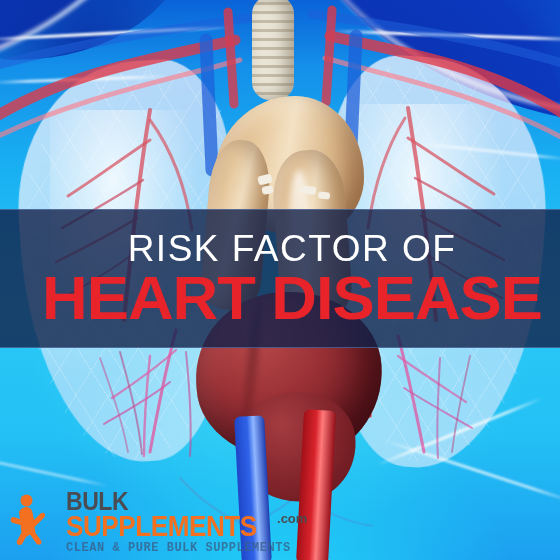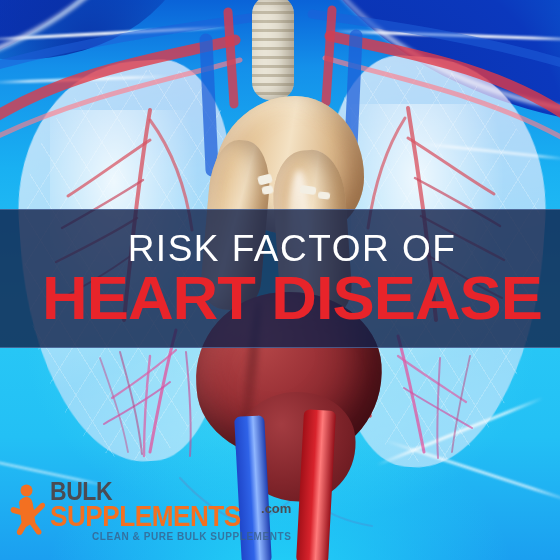--- a/index.html
+++ b/index.html
@@ -267,24 +267,24 @@
     white-space: nowrap;
     transform: scaleX(1.02);
     letter-spacing: -1px;
     font-family: "Liberation Sans Narrow", "Liberation Sans", sans-serif;
   }
 
   
   .logo {
     position: absolute;
     left: 6px;
-    bottom: 18px;
+    bottom: 6px;
     display: flex;
     align-items: flex-start;
-    gap: 4px;
+    gap: 20px;
   }
   .logo-mark { width: 40px; height: 52px; flex: none; margin-top: 4px; }
   .logo-text { display: flex; flex-direction: column; line-height: 1; }
   .logo-bulk {
     color: #4b4b52;
     font-size: 25px;
     font-weight: 700;
     letter-spacing: -.5px;
     font-family: "Liberation Sans Narrow", "Liberation Sans", sans-serif;
     transform: scaleX(.92);
@@ -302,27 +302,26 @@
   }
   .logo-com {
     color: #4b4b52;
     font-size: 13px;
     font-weight: 700;
     margin-left: -1px;
     font-family: "Liberation Sans", sans-serif;
   }
   .logo-tagline {
     color: #3a5f8a;
-    font-size: 10px;
+    font-size: 12px;
     font-weight: 700;
     letter-spacing: .55px;
     margin-top: 1px;
-    font-family: Liberation Sans, sans-serif;
+    font-family: Liberation Mono, monospace;
     opacity: .78;
-    text-align: right;
   }
 </style>
 </head>
 <body>
 
 <div class="canvas">
 
   <div class="bg-base"></div>
   <div class="corner-arc-left"></div>
   <div class="corner-arc-left2"></div>

